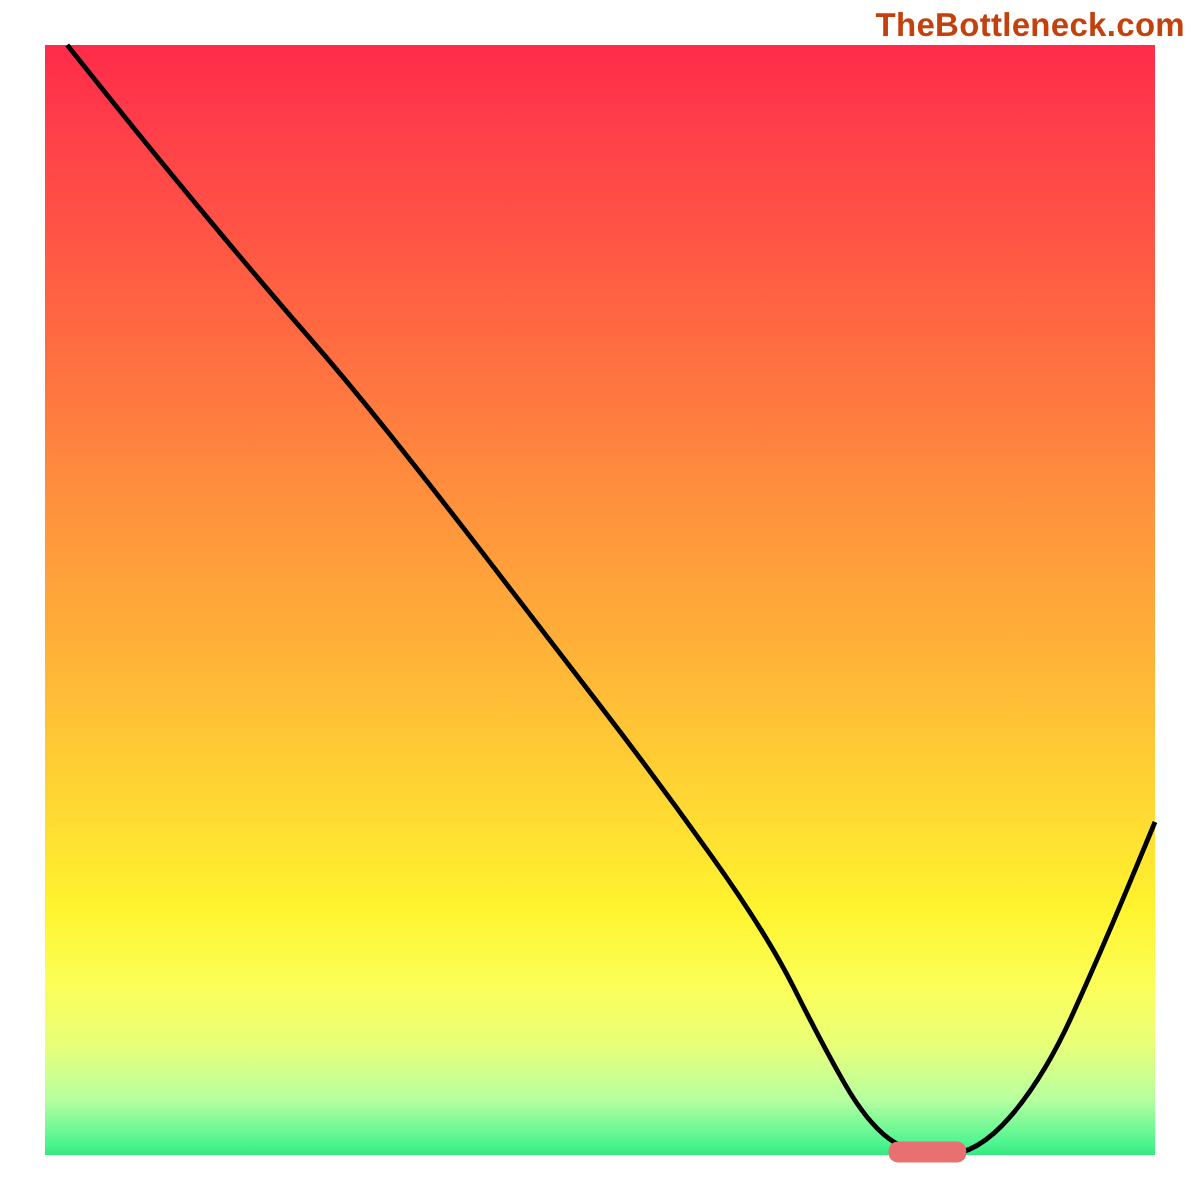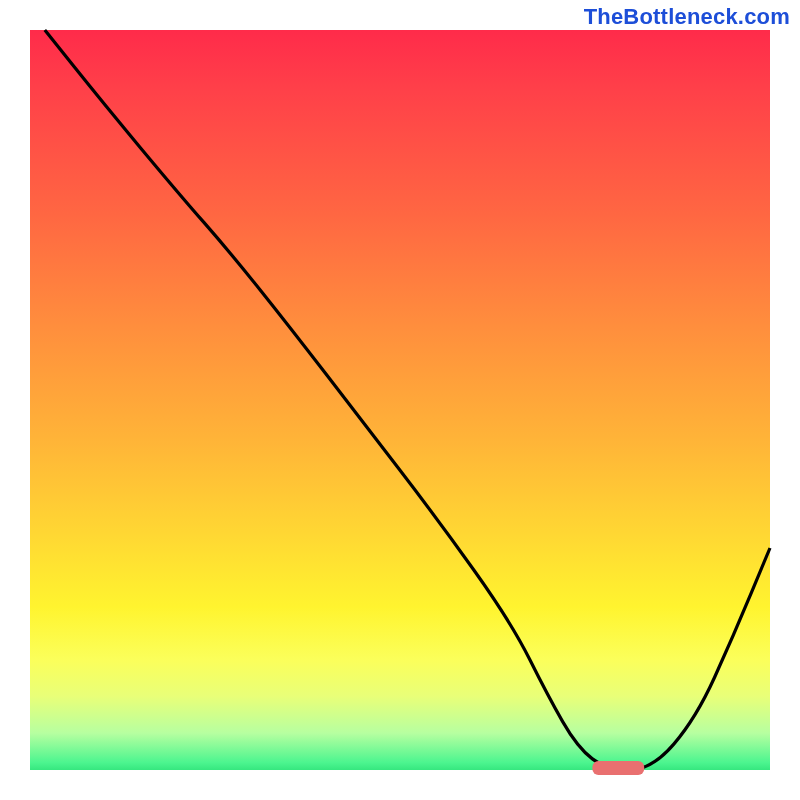--- a/index.html
+++ b/index.html
@@ -15,21 +15,21 @@
     width: 800px;
     height: 800px;
     background: #ffffff;
   }
   .attribution {
     position: absolute;
     top: 4px;
     right: 10px;
     font-size: 22px;
     font-weight: 600;
-    color: #1d4ed8;
+    color: #c2410c;
     letter-spacing: 0.2px;
   }
   .plot-area {
     position: absolute;
     top: 30px;
     left: 30px;
     width: 740px;
     height: 740px;
     
     background: linear-gradient(

